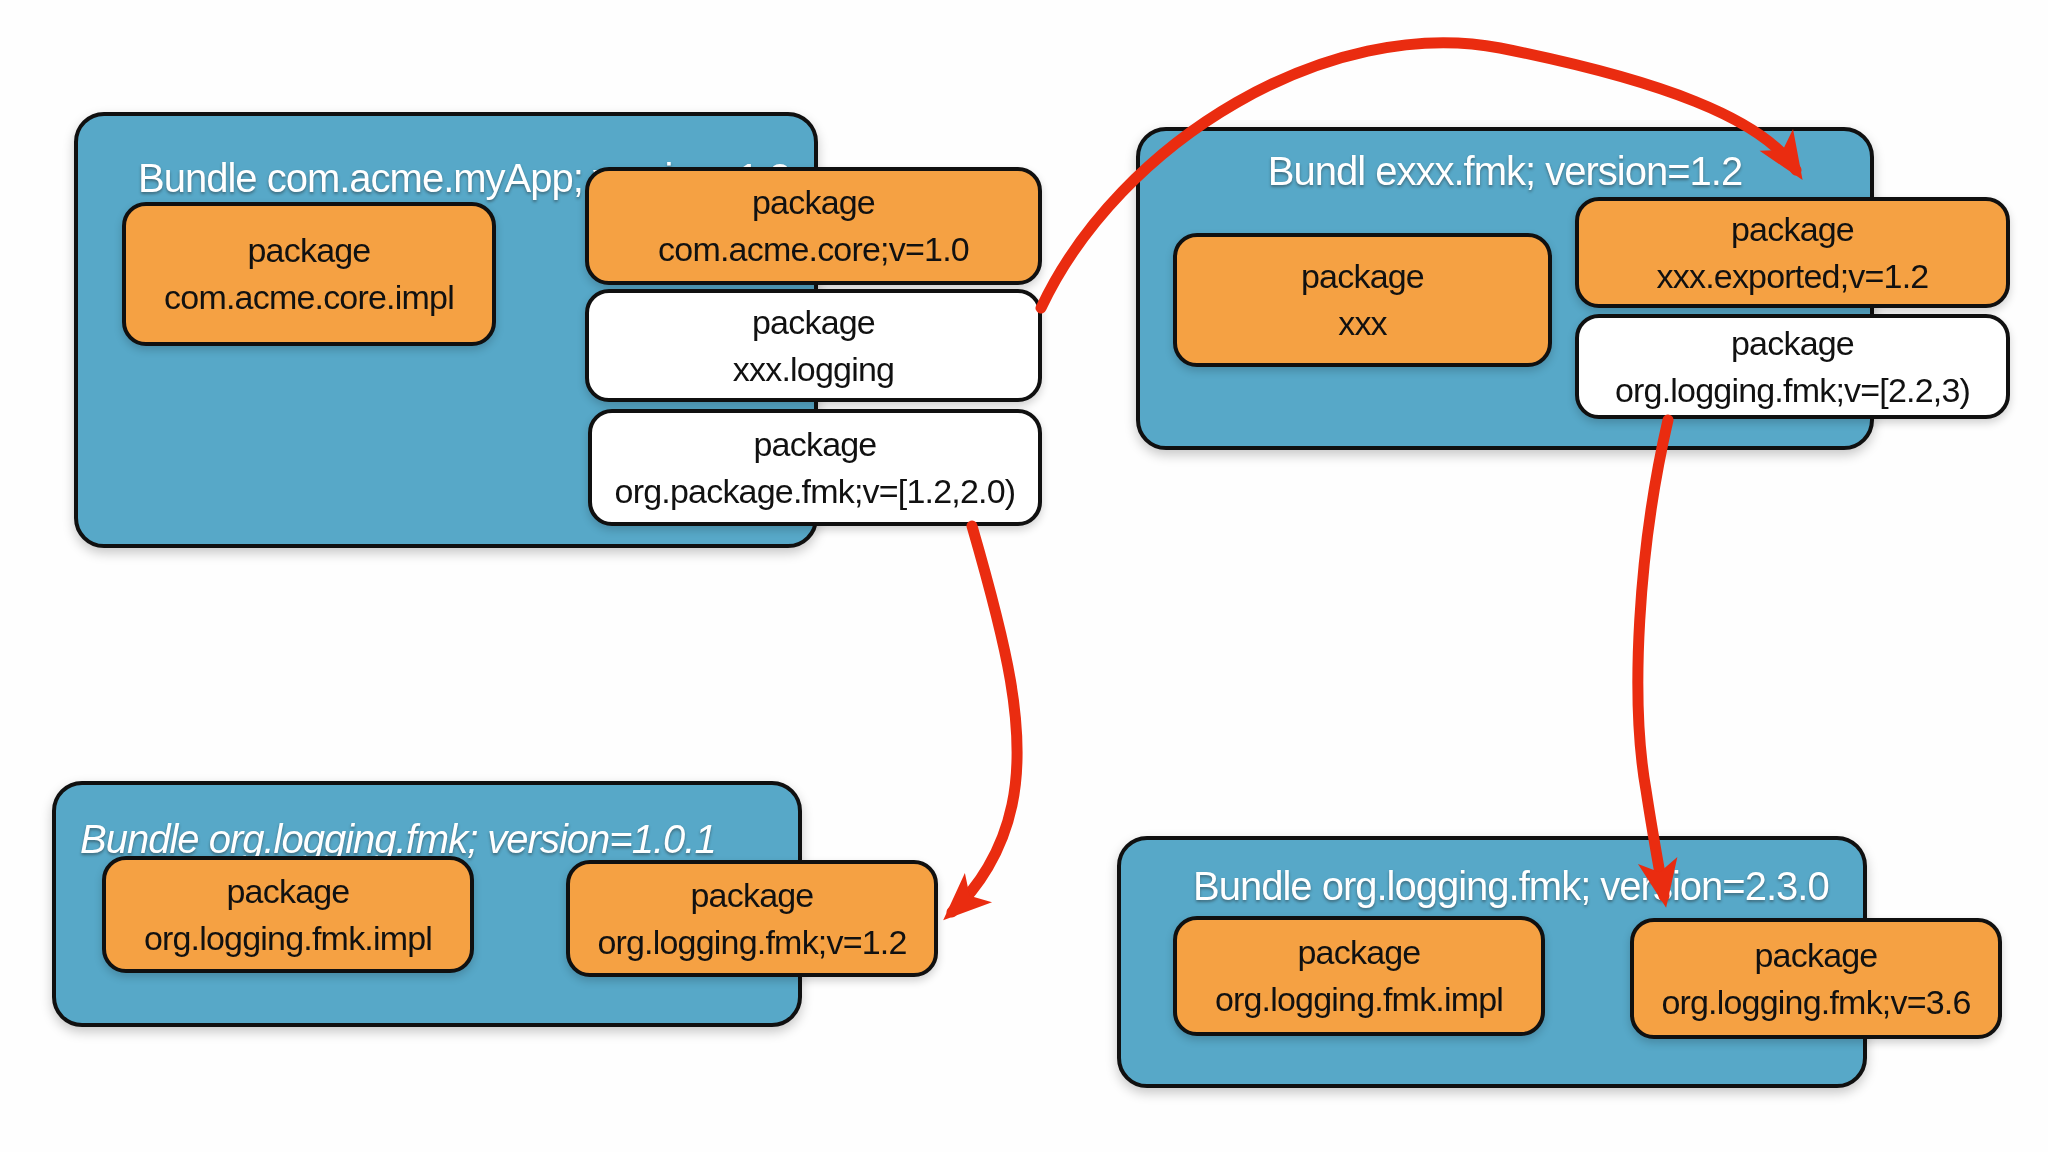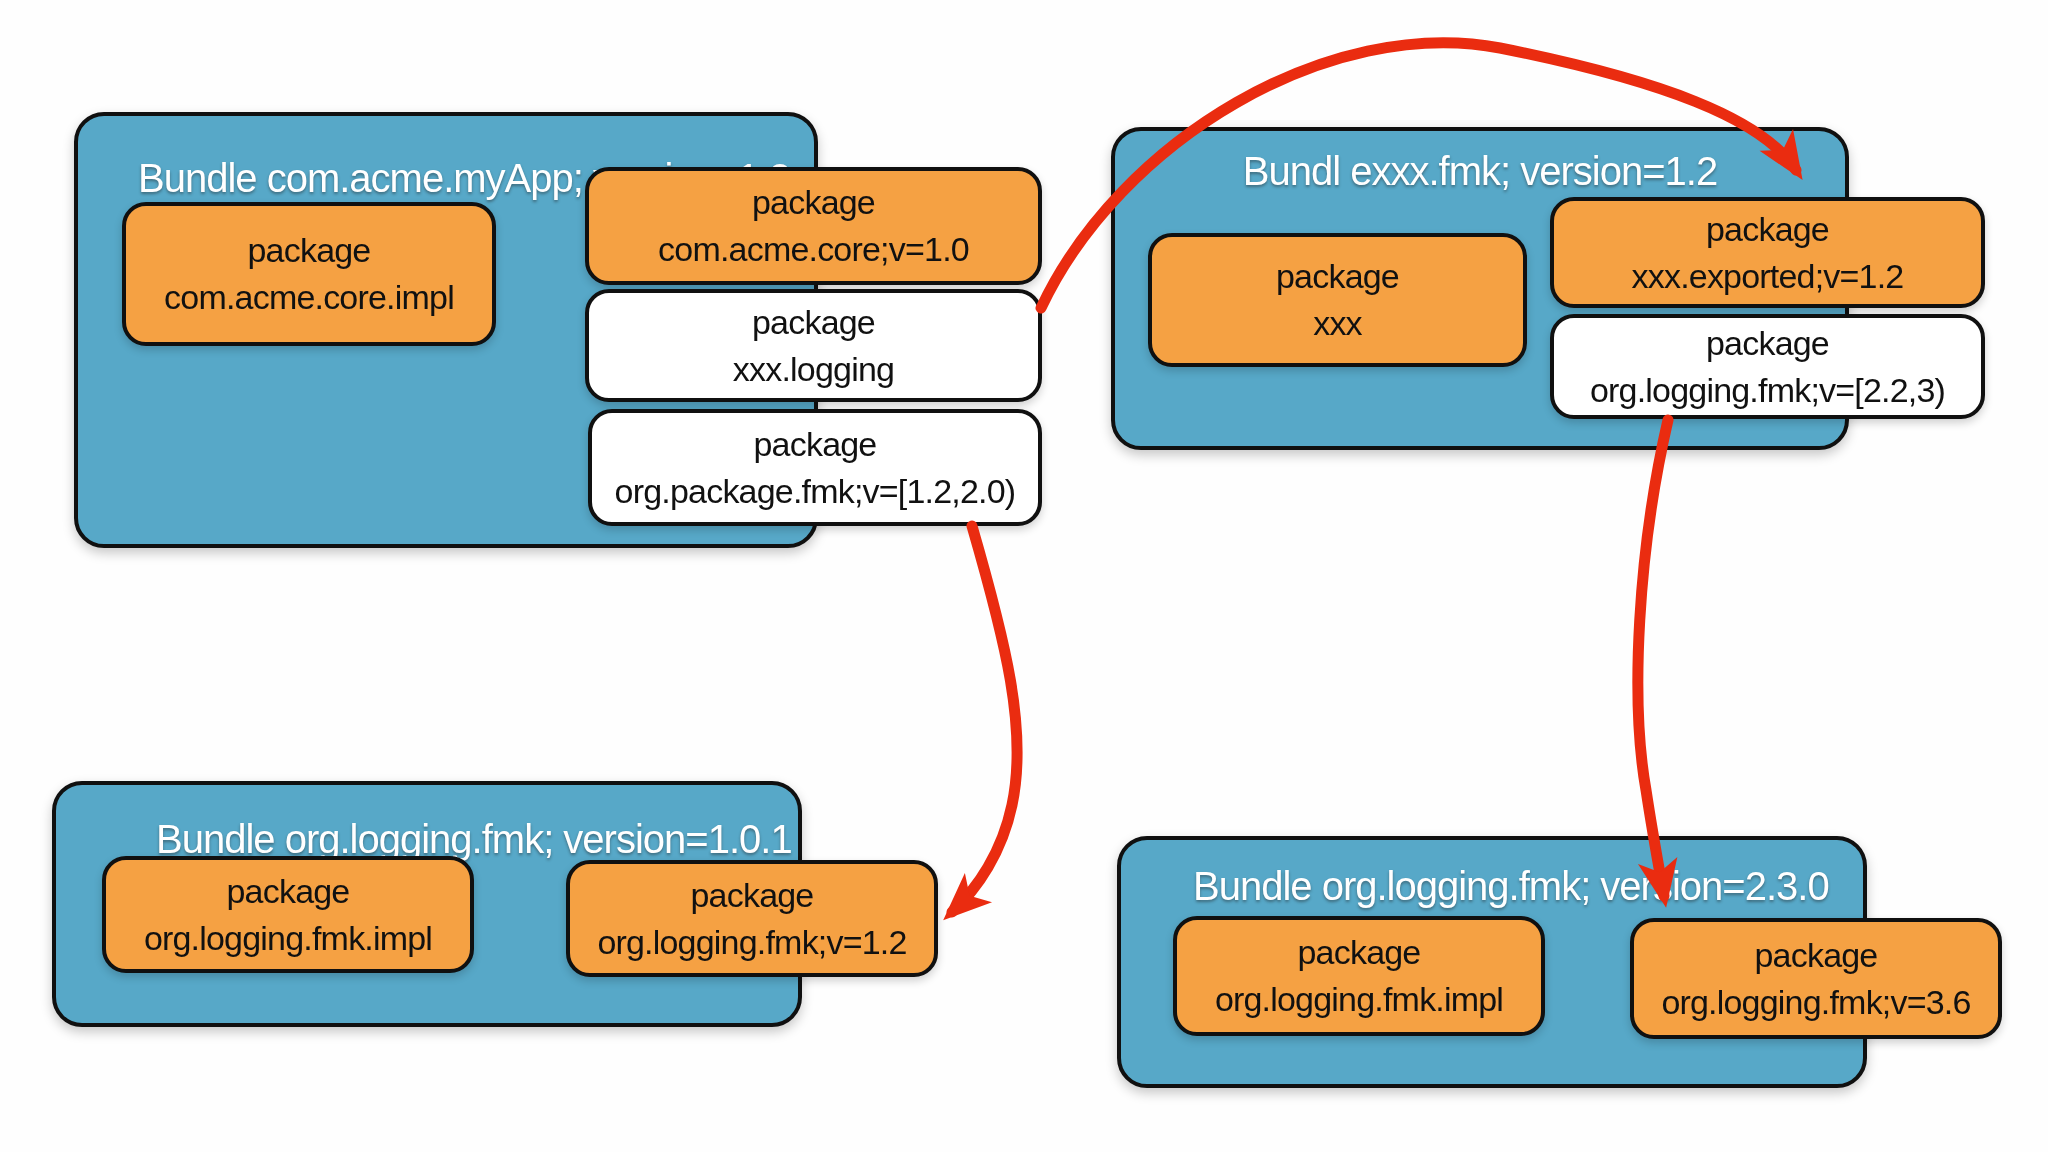--- a/index.html
+++ b/index.html
@@ -103,21 +103,21 @@
       </div>
     </div>
     <div class="pkg white" style="left:510px; top:293px; width:454px; height:117px;">
       <div class="pkg-text">
         <span>package</span>
         <span>org.package.fmk;v=[1.2,2.0)</span>
       </div>
     </div>
   </section>
 
-  <section class="bundle" style="left:1111px; top:127px; width:738px; height:323px;">
+  <section class="bundle" style="left:1136px; top:127px; width:738px; height:323px;">
     <div class="bundle-title" style="top:18px; text-align:center;">Bundl exxx.fmk; version=1.2</div>
     <div class="pkg orange" style="left:33px; top:102px; width:379px; height:134px;">
       <div class="pkg-text">
         <span>package</span>
         <span>xxx</span>
       </div>
     </div>
     <div class="pkg orange" style="left:435px; top:66px; width:435px; height:111px;">
       <div class="pkg-text">
         <span>package</span>
@@ -126,21 +126,21 @@
     </div>
     <div class="pkg white" style="left:435px; top:183px; width:435px; height:105px;">
       <div class="pkg-text">
         <span>package</span>
         <span>org.logging.fmk;v=[2.2,3)</span>
       </div>
     </div>
   </section>
 
   <section class="bundle" style="left:52px; top:781px; width:750px; height:246px;">
-    <div class="bundle-title" style="top:32px; padding-left:100px;">Bundle org.logging.fmk; version=1.0.1</div>
+    <div class="bundle-title" style="top:32px; padding-left:24px;font-style:italic;">Bundle org.logging.fmk; version=1.0.1</div>
     <div class="pkg orange" style="left:46px; top:71px; width:372px; height:117px;">
       <div class="pkg-text">
         <span>package</span>
         <span>org.logging.fmk.impl</span>
       </div>
     </div>
     <div class="pkg orange" style="left:510px; top:75px; width:372px; height:117px;">
       <div class="pkg-text">
         <span>package</span>
         <span>org.logging.fmk;v=1.2</span>

